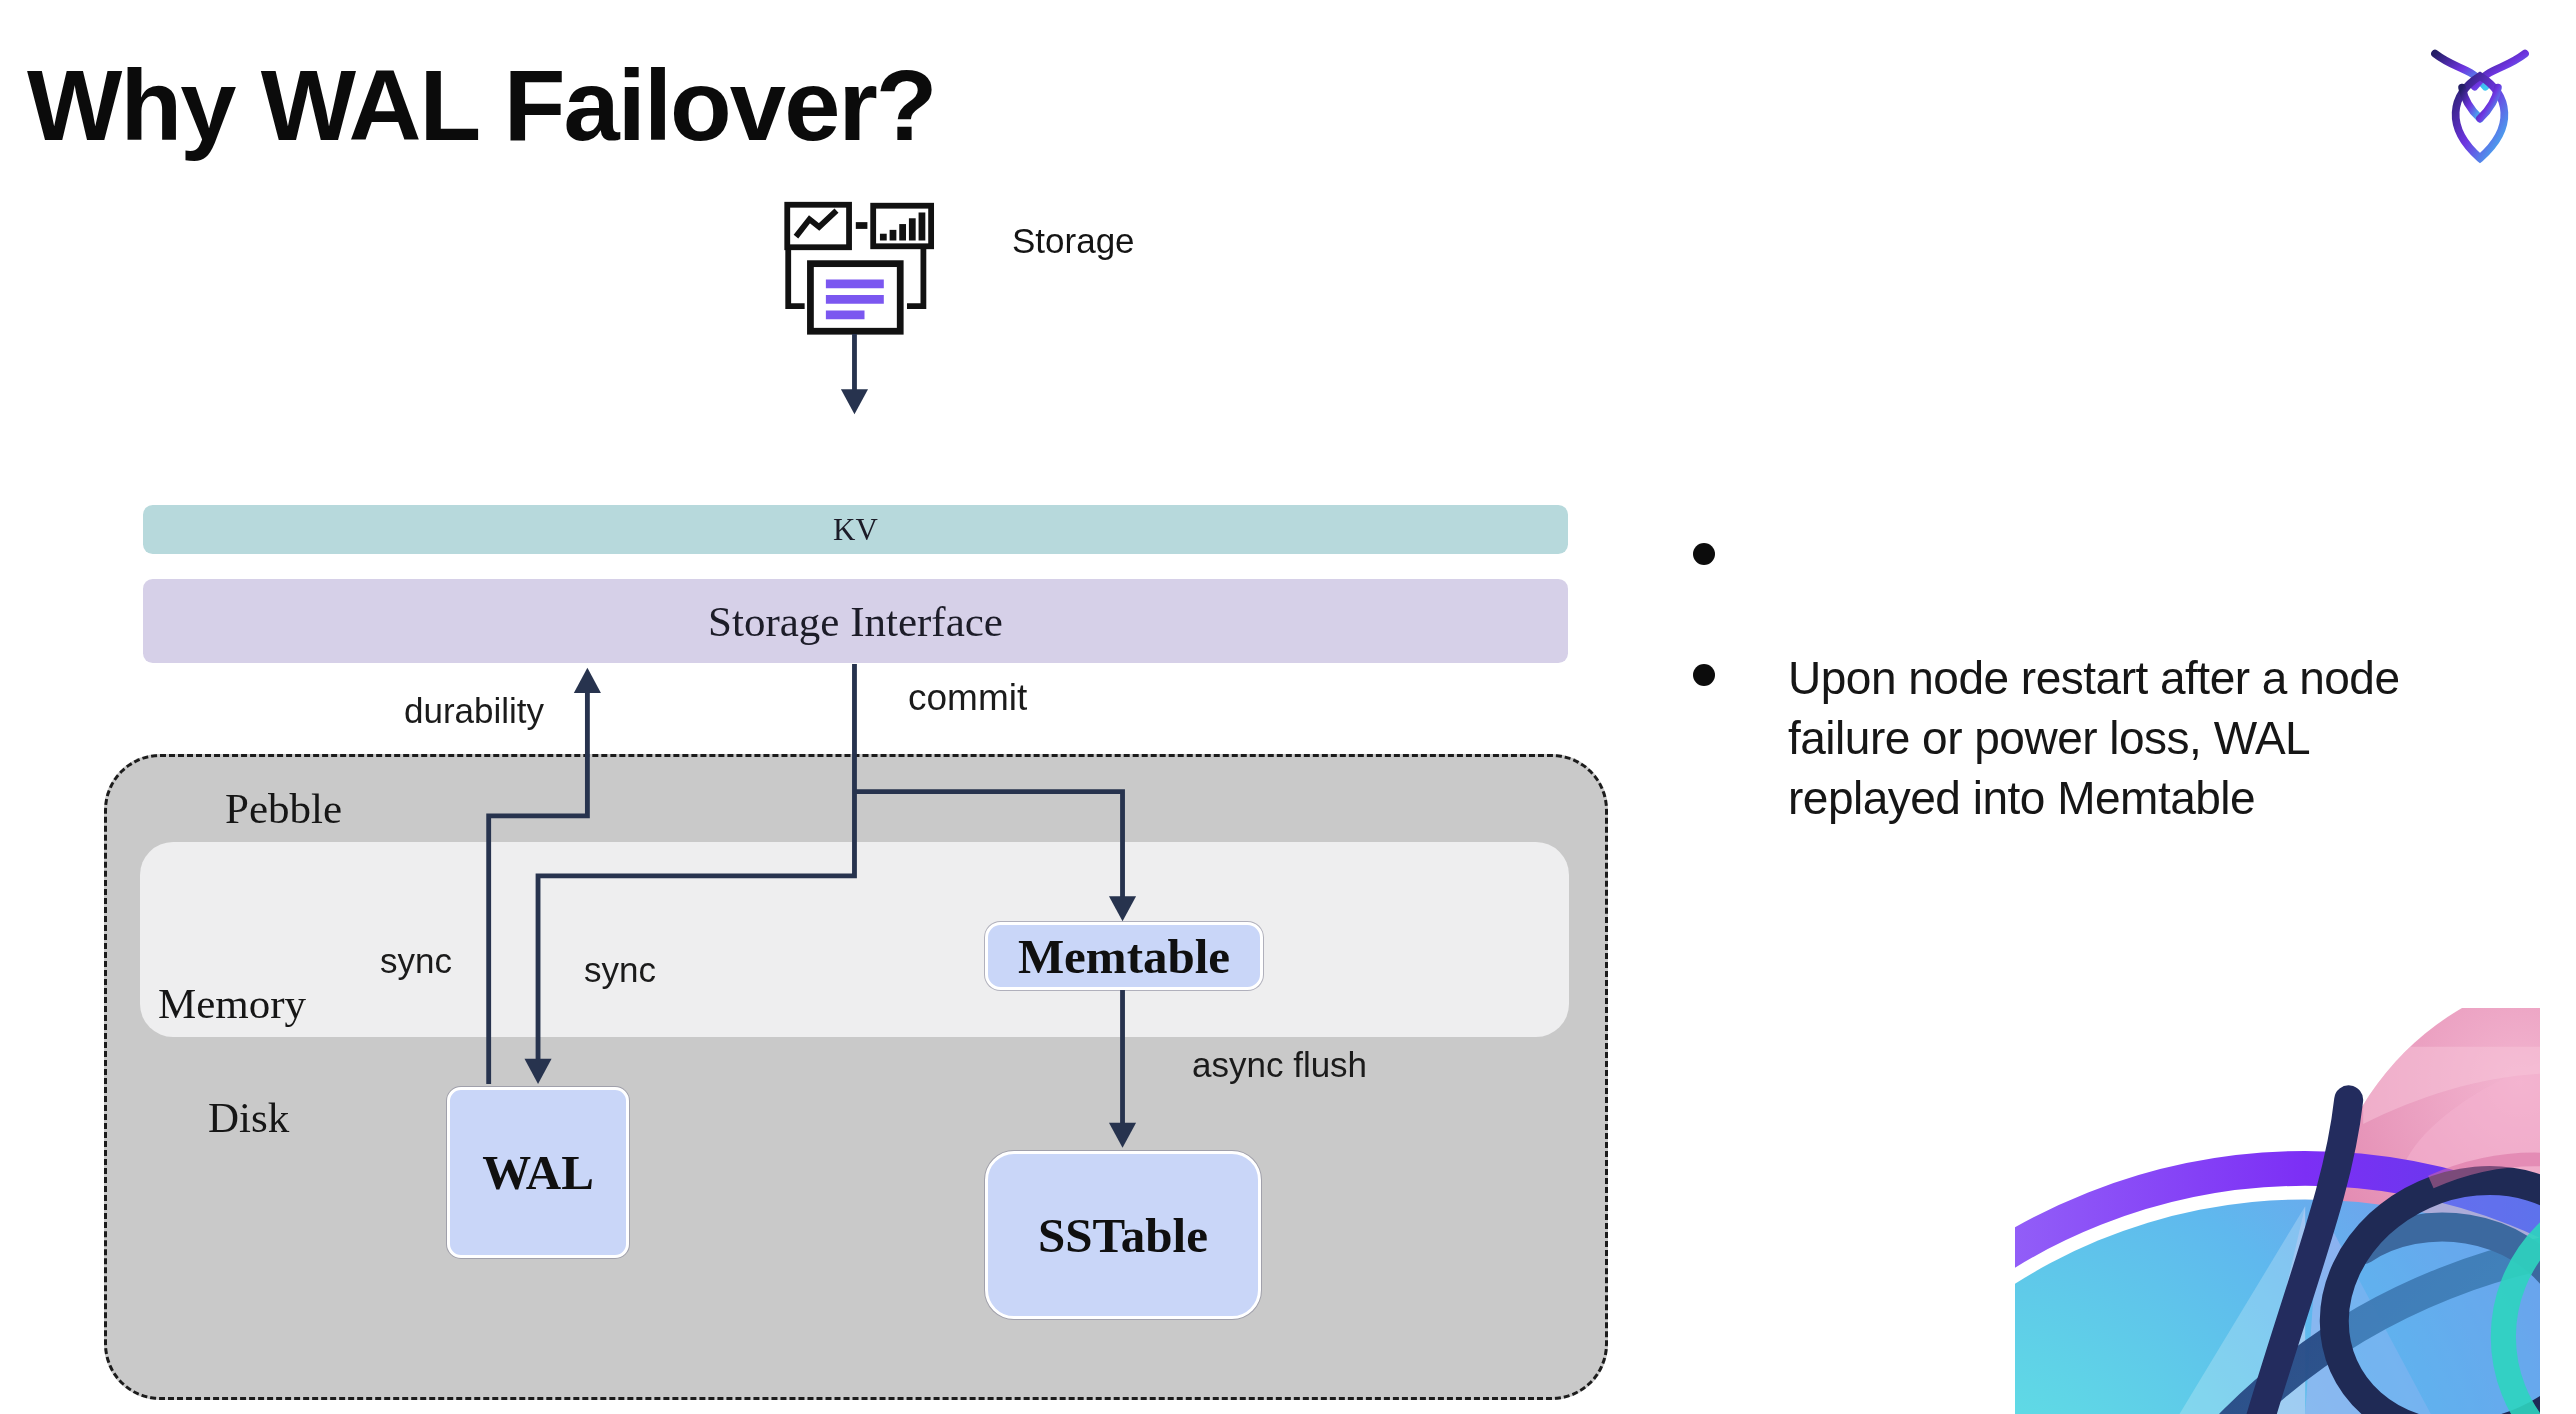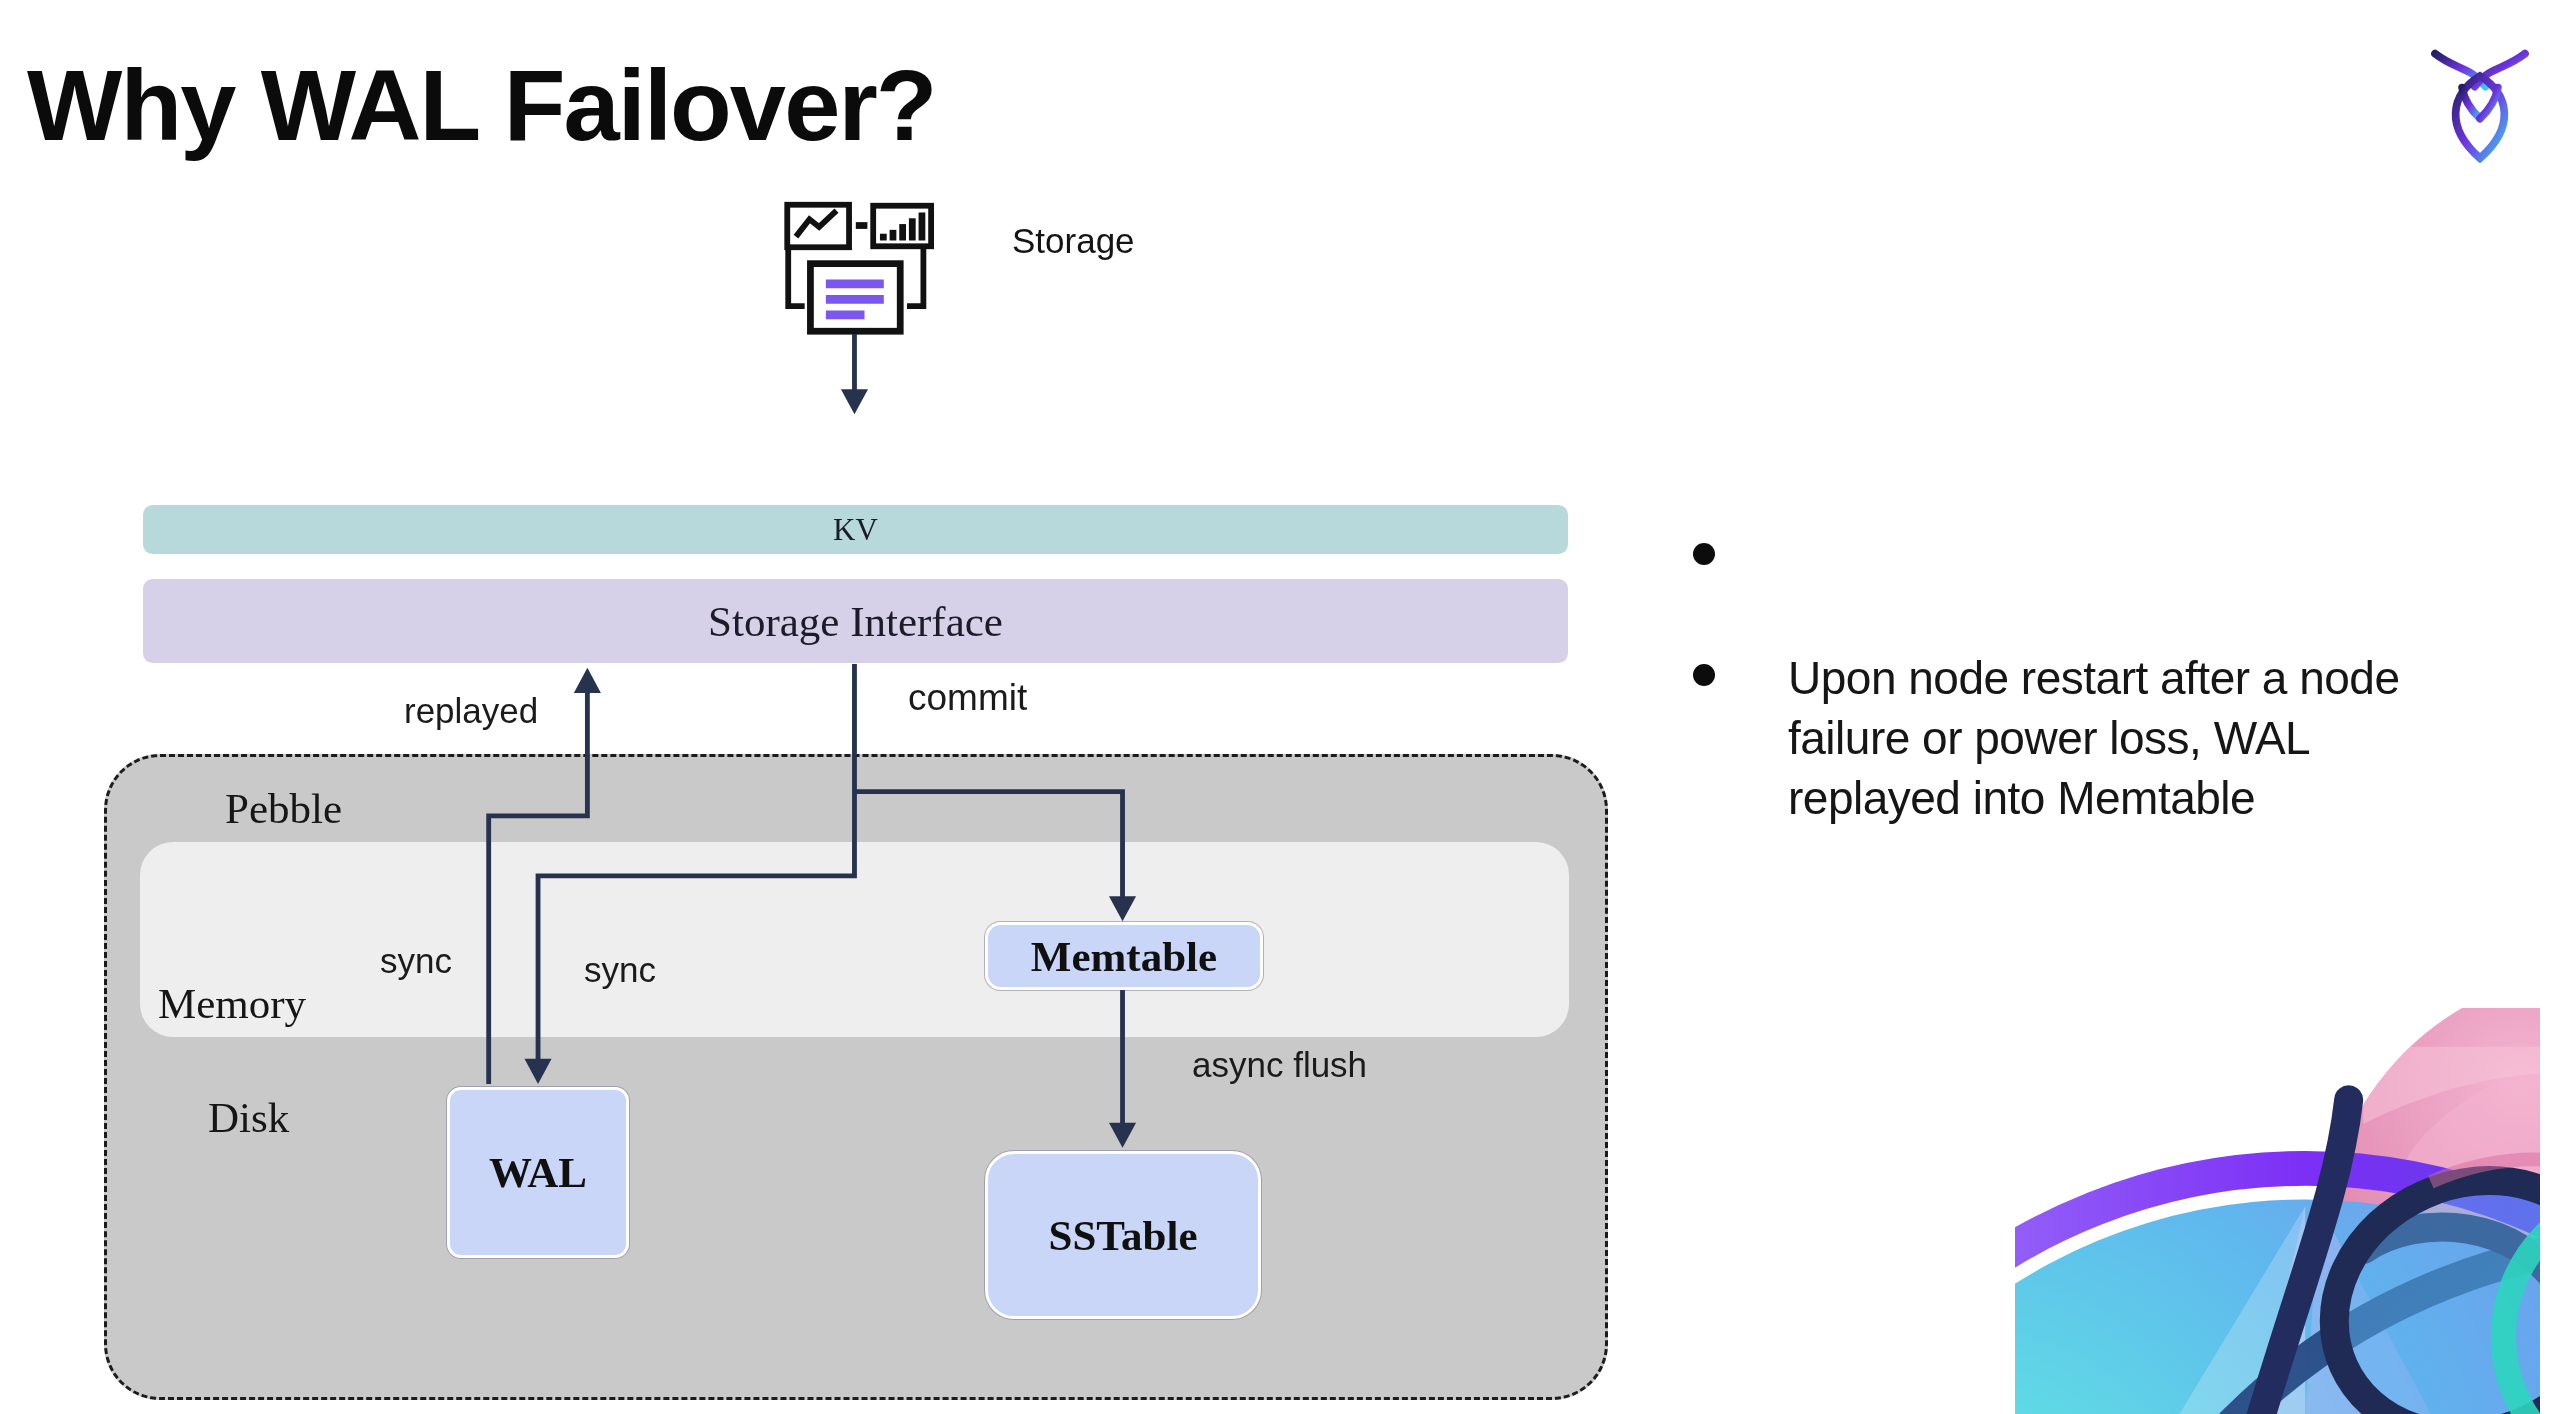--- a/index.html
+++ b/index.html
@@ -21,21 +21,21 @@
   .pebble{left:104px;top:754px;width:1504px;height:646px;background:#c9c9c9;
           border:3.9px dashed #1c1c1c;border-radius:56px;box-sizing:border-box;}
   .memory-strip{left:140px;top:842px;width:1429px;height:195px;background:#eeeeef;border-radius:33px;}
 
   .zone-label{font-family:"Liberation Serif", serif;font-size:43px;color:#161616;}
   .edge-label{font-size:35px;color:#1b1b1b;}
 
   .node{background:#c9d6f8;border:3.9px solid #ffffff;box-sizing:border-box;
         box-shadow:0 0 0 1px rgba(125,125,145,.55);
         display:flex;align-items:center;justify-content:center;
-        font-family:"Liberation Serif", serif;font-weight:700;font-size:43px;color:#101010;}
+        font-family:"Liberation Serif", serif;font-weight:700;font-size:49px;color:#101010;}
   .node-wal{left:447px;top:1087px;width:182px;height:171px;border-radius:14px;}
   .node-memtable{left:985px;top:922px;width:278px;height:68px;border-radius:15.5px;}
   .node-sstable{left:985px;top:1151px;width:276px;height:168px;border-radius:29px;}
 
   .client-label{left:1012px;top:221px;font-size:35px;color:#141414;}
 
   
   .bullet-row{left:1693px;width:774px;display:flex;}
   .bullet-dot{width:22px;height:22px;border-radius:50%;background:#0c0c0c;flex:0 0 22px;margin-top:15.5px;}
   .bullet-text{margin-left:73px;font-size:46px;line-height:60px;letter-spacing:-0.5px;color:#161616;width:658px;}
@@ -139,21 +139,21 @@
     </g>
     <g fill="#27334e">
       <polygon points="869,402 897,402 883,428"></polygon>
       <polygon points="593,716 621,716 607,690"></polygon>
       <polygon points="542,1094 570,1094 556,1120"></polygon>
       <polygon points="1146,926 1174,926 1160,952"></polygon>
       <polygon points="1146,1160 1174,1160 1160,1186"></polygon>
     </g>
   </svg>
 
-  <div class="abs edge-label" style="left:404px;top:691px;">replayed</div>
+  <div class="abs edge-label" style="left:404px;top:691px;">durability</div>
   <div class="abs edge-label" style="left:908px;top:677px;font-size:37px;">commit</div>
   <div class="abs edge-label" style="left:380px;top:941px;">sync</div>
   <div class="abs edge-label" style="left:584px;top:950px;">sync</div>
   <div class="abs edge-label" style="left:1192px;top:1045px;">async flush</div>
 
   <div class="abs bullet-row bullet-1">
     <div class="bullet-dot"></div>
   </div>
   <div class="abs bullet-row bullet-2">
     <div class="bullet-dot"></div>

